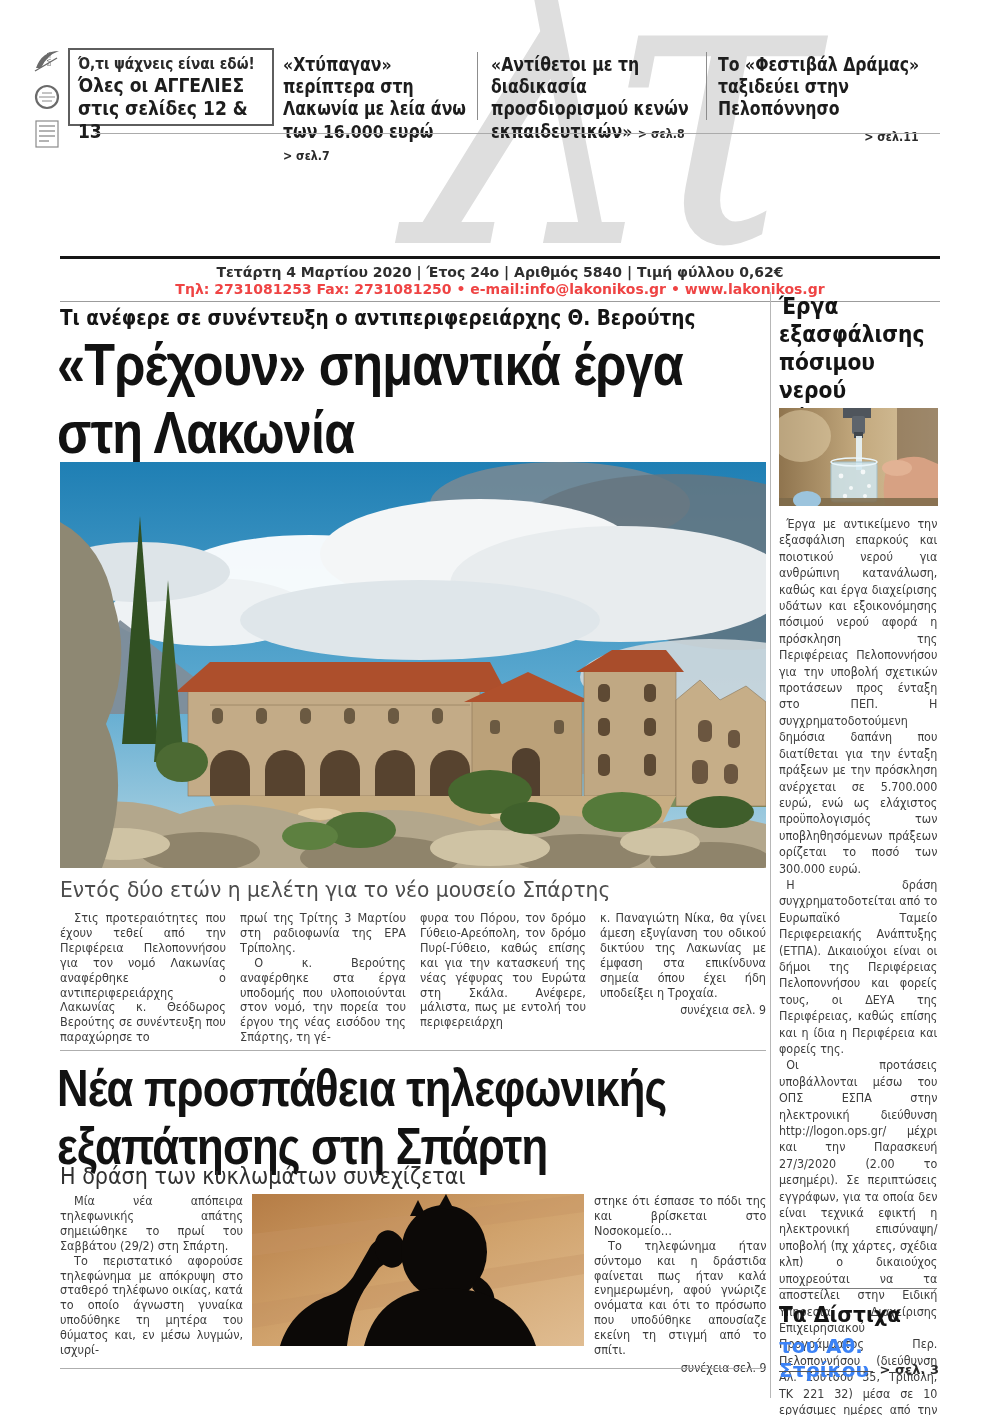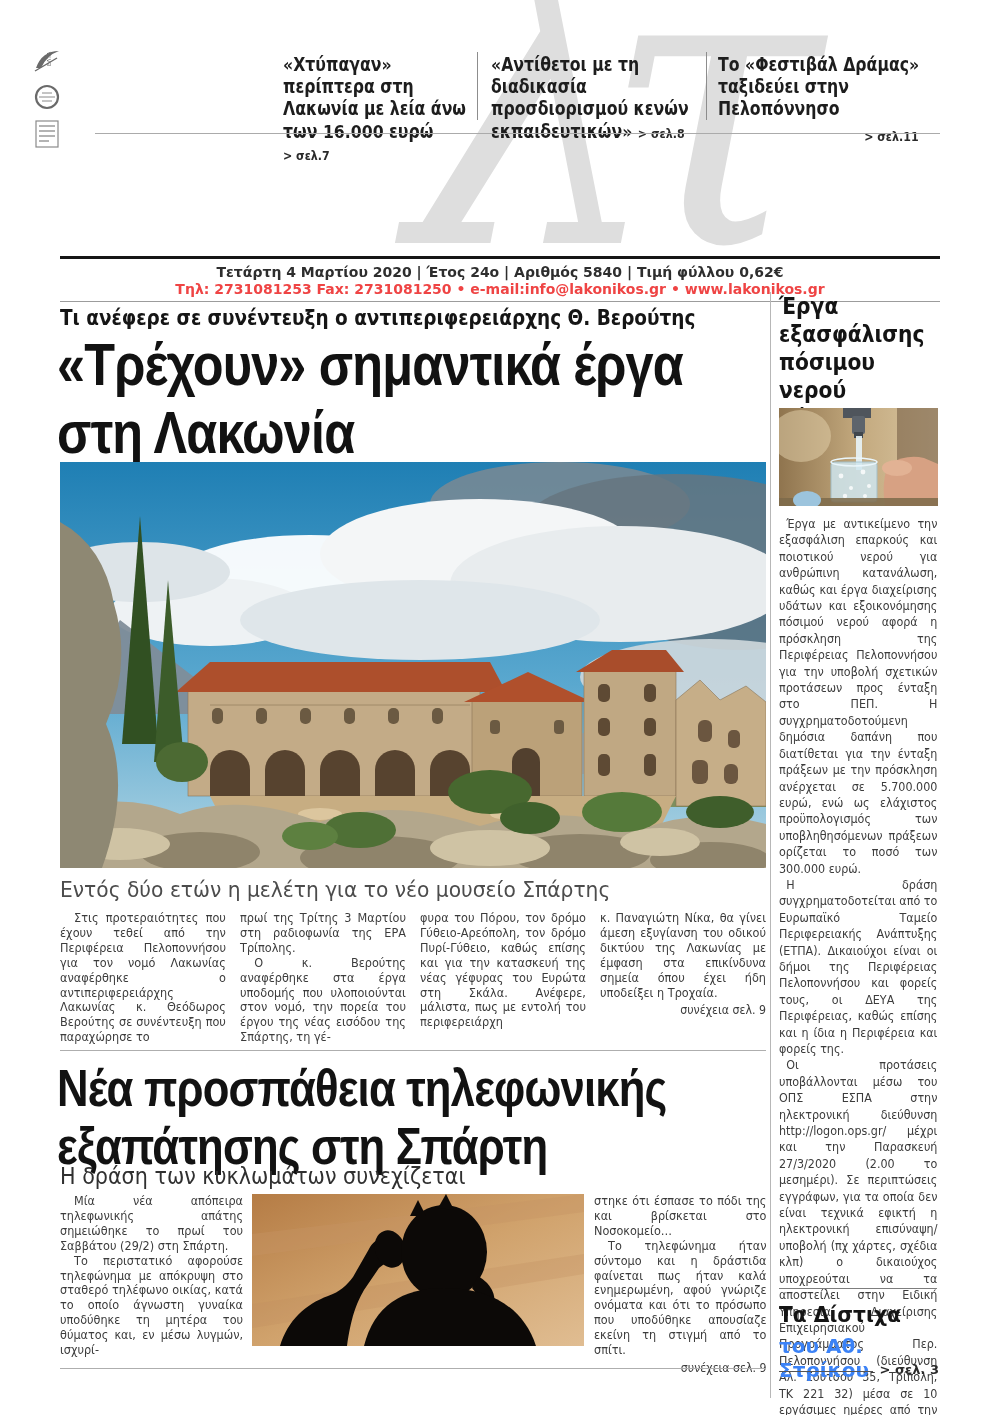--- a/index.html
+++ b/index.html
@@ -93,20 +93,27 @@
     <svg width="28" height="28" viewBox="0 0 28 28">
       <circle cx="14" cy="14" r="11" fill="none" stroke="#6a6a6a" stroke-width="2.2"></circle>
       <path d="M6,14 H22 M9,10 H19 M9,18 H19" stroke="#8a8a8a" stroke-width="1" fill="none"></path>
     </svg>
     <svg width="24" height="28" viewBox="0 0 24 28">
       <rect x="1" y="1" width="22" height="26" fill="none" stroke="#8a8a8a" stroke-width="1.2"></rect>
       <path d="M4,6 H20 M4,11 H20 M4,16 H20 M4,21 H14" stroke="#9a9a9a" stroke-width="1.4" fill="none"></path>
     </svg>
   </div>
 
+  <div class="abs promo-box z">
+    <div class="promo-box-inner">
+      <div class="pb-small">Ό,τι ψάχνεις είναι εδώ!</div>
+      <div class="pb-big">Όλες οι ΑΓΓΕΛΙΕΣ</div>
+      <div class="pb-big">στις σελίδες 12 &amp; 13</div>
+    </div>
+  </div>
 
   <div class="abs promo promo2 z">
     <span>«Χτύπαγαν» περίπτερα στη Λακωνία με λεία άνω των 16.000 ευρώ </span><span class="pageref">&gt; σελ.7</span>
   </div>
   <div class="abs vdiv z" style="left:477px;"></div>
   <div class="abs promo promo3 z">
     <span>«Αντίθετοι με τη διαδικασία προσδιορισμού κενών εκπαιδευτικών» </span><span class="pageref">&gt; σελ.8</span>
   </div>
   <div class="abs vdiv z" style="left:706px;"></div>
   <div class="abs promo promo4 z">

